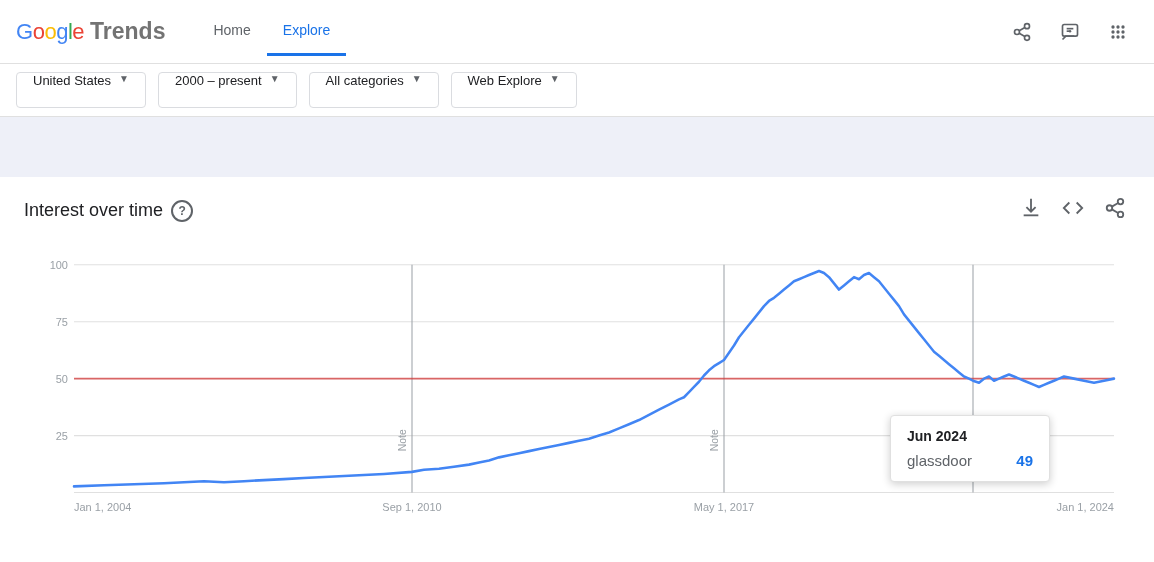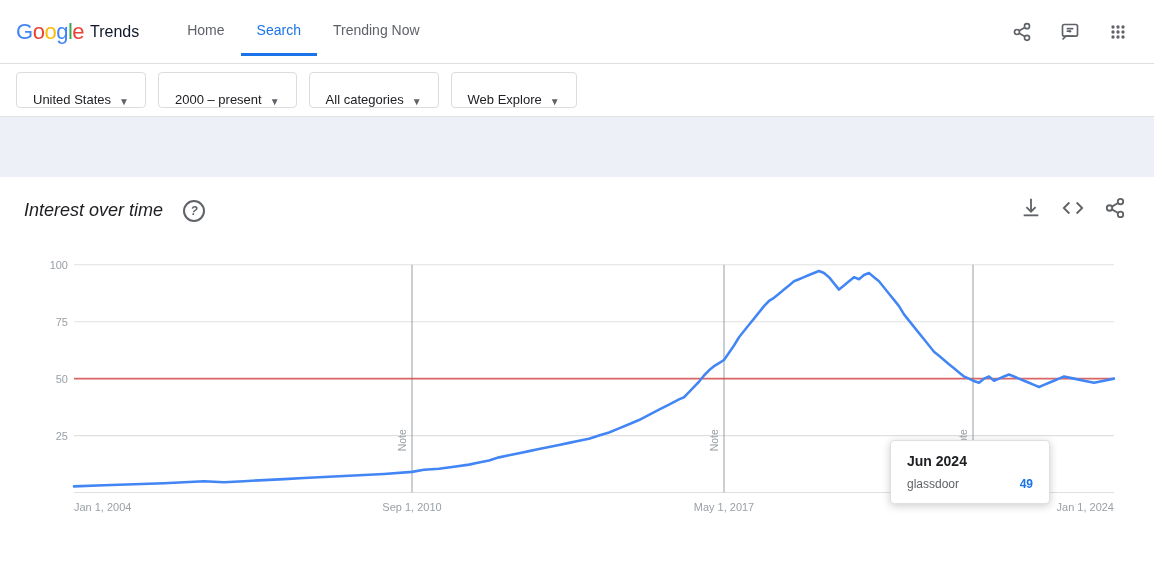--- a/index.html
+++ b/index.html
@@ -25,23 +25,23 @@
       font-weight: 400;
       letter-spacing: -0.5px;
     }
     .logo-google .g1 { color: #4285F4; }
     .logo-google .g2 { color: #EA4335; }
     .logo-google .g3 { color: #FBBC05; }
     .logo-google .g4 { color: #4285F4; }
     .logo-google .g5 { color: #34A853; }
     .logo-google .g6 { color: #EA4335; }
     .logo-trends {
-      font-size: 16px;
-      font-weight: 400;
-      color: #0f172a;
+      font-size: 23px;
+      font-weight: 700;
+      color: #737373;
     }
     nav {
       display: flex;
       align-items: center;
       gap: 0;
       flex: 1;
     }
     .nav-item {
       padding: 0 16px;
       height: 49px;
@@ -85,21 +85,21 @@
       padding: 8px 16px;
       gap: 12px;
       border-bottom: 1px solid #e0e0e0;
     }
     .filter-chip {
       height: 36px;
       padding: 0 16px;
       border: 1px solid #dadce0;
       border-radius: 4px;
       display: flex;
-      align-items: flex-end;
+      align-items: flex-start;
       font-size: 13px;
       color: #202124;
       cursor: pointer;
       background: #fff;
       gap: 8px;
       white-space: nowrap;
     }
     .filter-chip .chevron {
       font-size: 10px;
       color: #5f6368;
@@ -118,22 +118,21 @@
     }
 
     .section-header {
       display: flex;
       align-items: center;
       justify-content: space-between;
       margin-bottom: 16px;
     }
     .section-title-group {
       display: flex;
-      gap: 20px;
-      font-style: italic;
+      gap: 8px;
     }
     .section-title {
       font-size: 18px;
       font-weight: 400;
       color: #202124;
     }
     .help-icon {
       width: 22px;
       height: 22px;
       border: 2px solid #5f6368;
@@ -168,41 +167,41 @@
 
     svg.chart {
       width: 100%;
       height: 100%;
     }
 
     
     .tooltip {
       position: absolute;
       right: 80px;
-      bottom: 30px;
+      bottom: 52px;
       background: #fff;
       border: 1px solid #e0e0e0;
       border-radius: 4px;
       box-shadow: 0 2px 8px rgba(0,0,0,0.2);
       padding: 12px 16px;
       min-width: 160px;
       z-index: 10;
     }
     .tooltip-date {
       font-size: 14px;
       font-weight: 600;
       color: #202124;
       margin-bottom: 8px;
     }
     .tooltip-row {
       display: flex;
       align-items: center;
       justify-content: space-between;
       gap: 16px;
-      font-size: 12px;
+      font-size: 15px;
     }
     .tooltip-term {
       color: #5f6368;
     }
     .tooltip-value {
       color: #1a73e8;
       font-weight: 600;
     }
 
     
@@ -237,22 +236,21 @@
 
 <header class="header">
   <a class="logo" href="#">
     <span class="logo-google">
       <span class="g1">G</span><span class="g2">o</span><span class="g3">o</span><span class="g4">g</span><span class="g5">l</span><span class="g6">e</span>
     </span>
     <span class="logo-trends">Trends</span>
   </a>
   <nav>
     <div class="nav-item">Home</div>
-    <div class="nav-item active">Search</div>
-    <div class="nav-item">Trending Now</div>
+    <div class="nav-item active">Explore</div>
   </nav>
   <div class="header-actions">
     <button class="icon-btn" title="Share">
 
       <svg width="20" height="20" viewBox="0 0 24 24" fill="none" stroke="#5f6368" stroke-width="2">
         <circle cx="18" cy="5" r="3"></circle>
           <circle cx="6" cy="12" r="3"></circle>
           <circle cx="18" cy="19" r="3"></circle>
         <line x1="8.59" y1="13.51" x2="15.42" y2="17.49"></line>
           <line x1="15.41" y1="6.51" x2="8.59" y2="10.49"></line>

